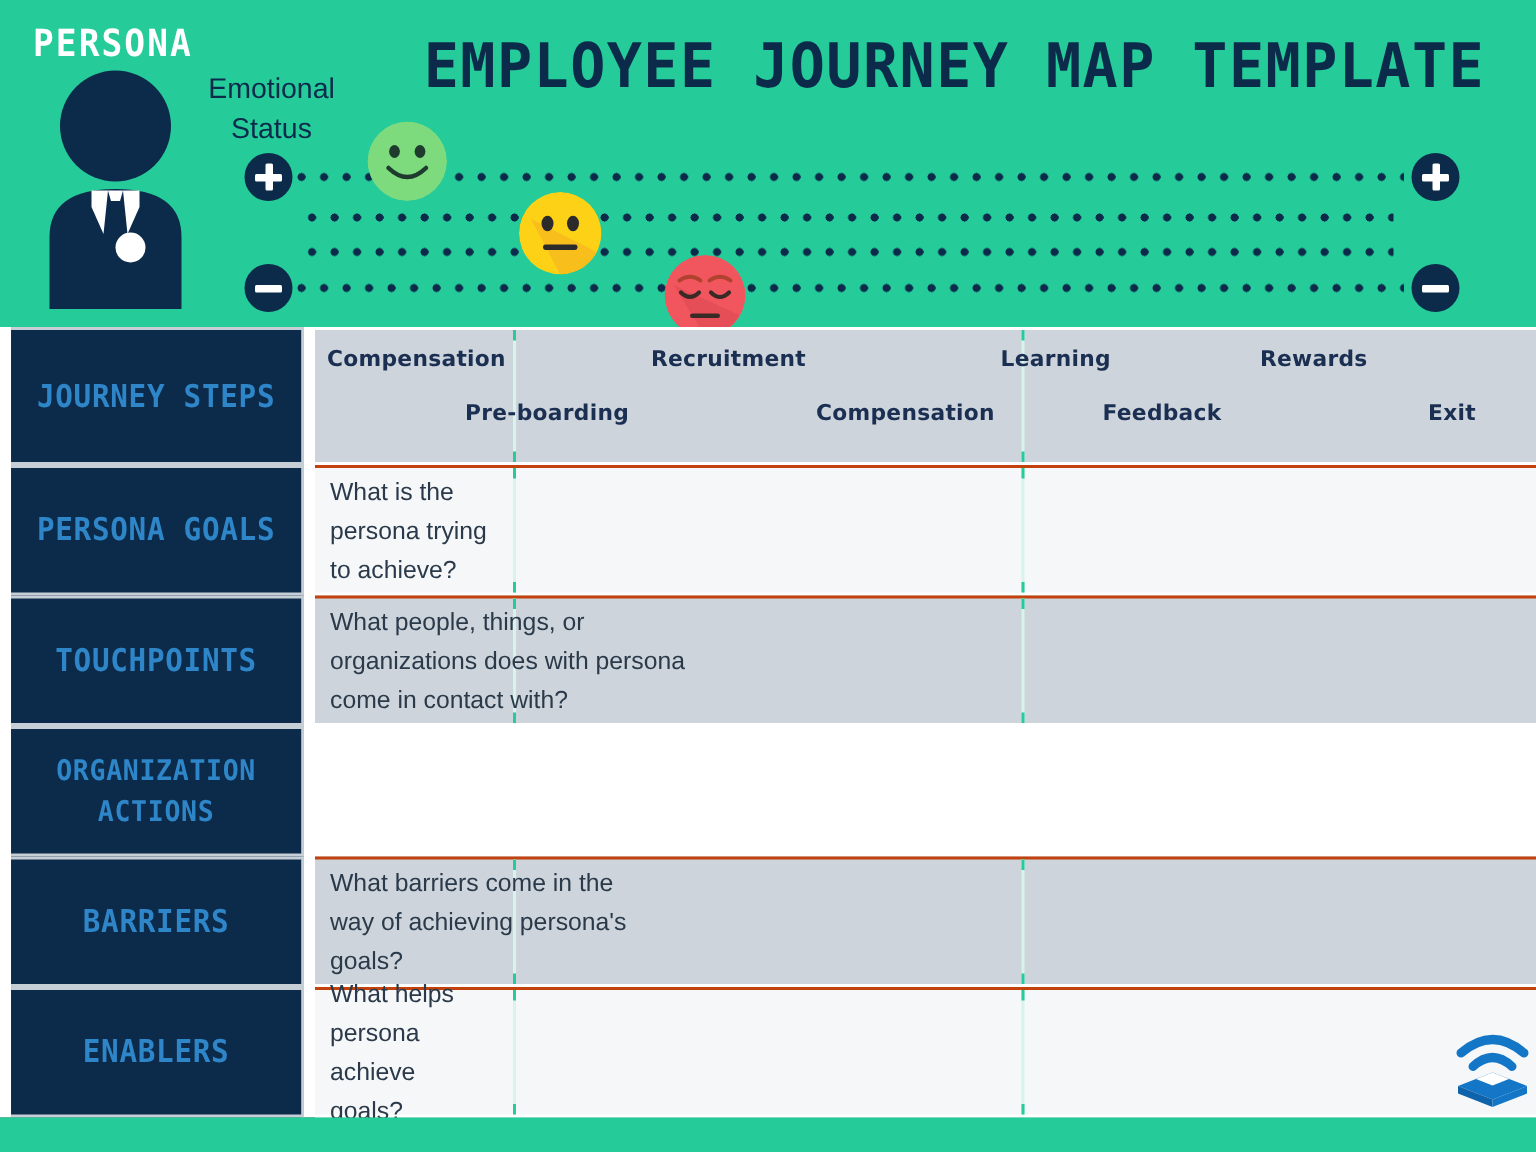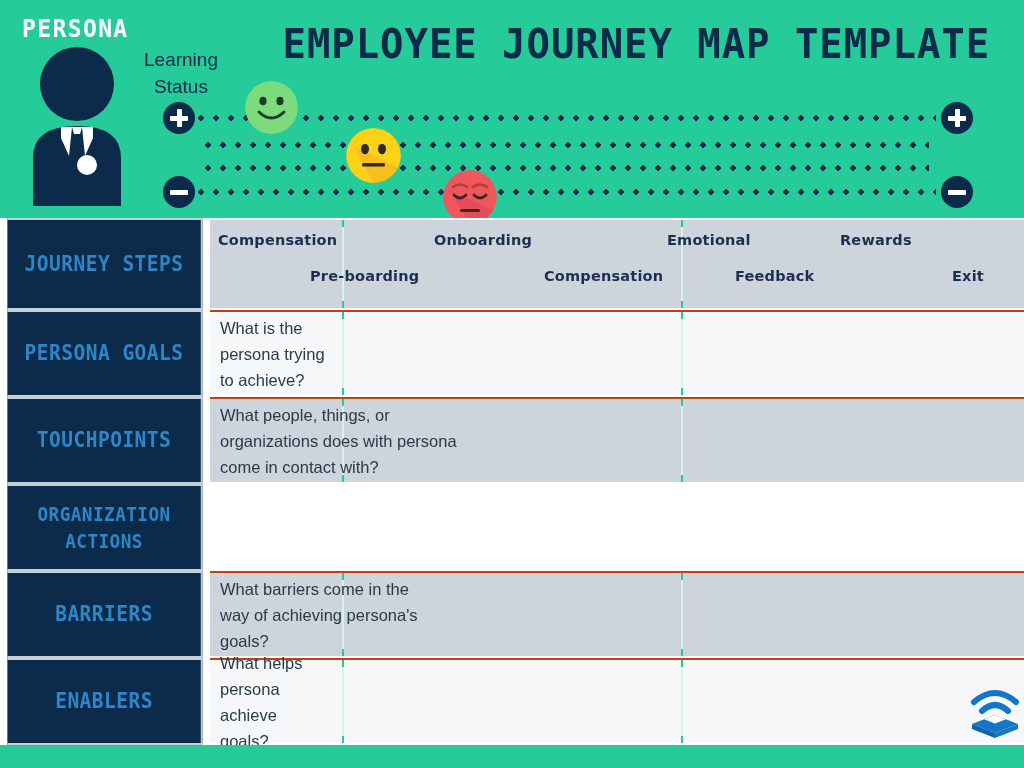--- a/index.html
+++ b/index.html
@@ -253,21 +253,21 @@
       <circle cx="52" cy="38" r="37" fill="#0C2B4B"></circle>
       <path d="M8 160 L8 112 Q8 80 52 80 Q96 80 96 112 L96 160 Z" fill="#0C2B4B"></path>
       <path d="M36 81 L47 81 L44 110 L36 92 Z" fill="#ffffff"></path>
       <path d="M68 81 L57 81 L60 110 L68 92 Z" fill="#ffffff"></path>
       <path d="M47 81 L57 81 L55 88 L49 88 Z" fill="#ffffff"></path>
       <circle cx="62" cy="119" r="10" fill="#ffffff"></circle>
     </svg>
 
     <div id="main-title">EMPLOYEE JOURNEY MAP TEMPLATE</div>
 
-    <div id="emotional-status-label">Learning Status</div>
+    <div id="emotional-status-label">Emotional Status</div>
 
     <div class="sign-badge" id="plus-left">
       <div class="bar-h"></div>
         <div class="bar-v"></div>
     </div>
     <div class="sign-badge" id="minus-left">
       <div class="bar-h"></div>
     </div>
     <div class="sign-badge" id="plus-right">
       <div class="bar-h"></div>
@@ -313,23 +313,23 @@
     <div class="grid-row" id="row-steps">
       <div class="row-label">
         <span>JOURNEY STEPS</span>
       </div>
       <div class="row-cells">
         <div class="col-sep sep-a"></div>
         <div class="col-sep sep-b"></div>
 
         <div class="step-label step-top" style="left:8px">Compensation</div>
         <div class="step-label step-bottom" style="left:100px">Pre-boarding</div>
-        <div class="step-label step-top" style="left:224px">Onboarding</div>
+        <div class="step-label step-top" style="left:224px">Recruitment</div>
         <div class="step-label step-bottom" style="left:334px">Compensation</div>
-        <div class="step-label step-top" style="left:457px">Emotional</div>
+        <div class="step-label step-top" style="left:457px">Learning</div>
         <div class="step-label step-bottom" style="left:525px">Feedback</div>
         <div class="step-label step-top" style="left:630px">Rewards</div>
         <div class="step-label step-bottom" style="left:742px">Exit</div>
       </div>
     </div>
 
     <div class="grid-row content-row row-light" id="row-goals">
       <div class="row-label">
         <span>PERSONA GOALS</span>
       </div>

